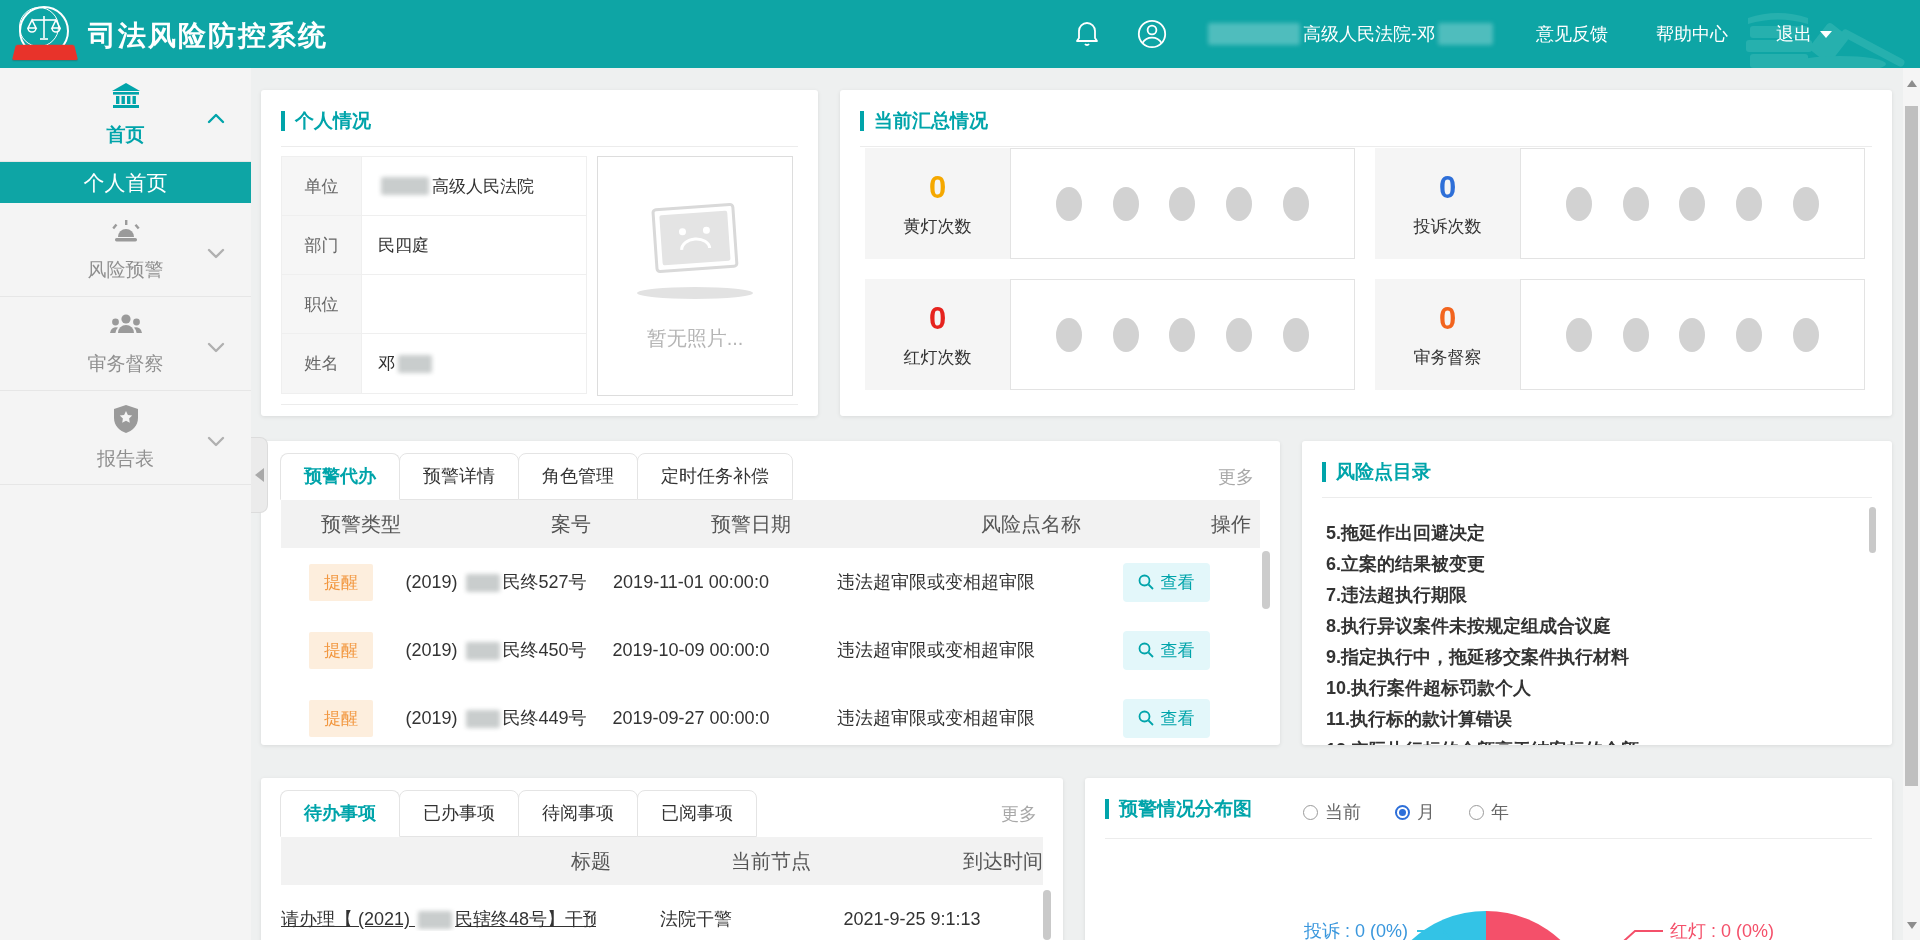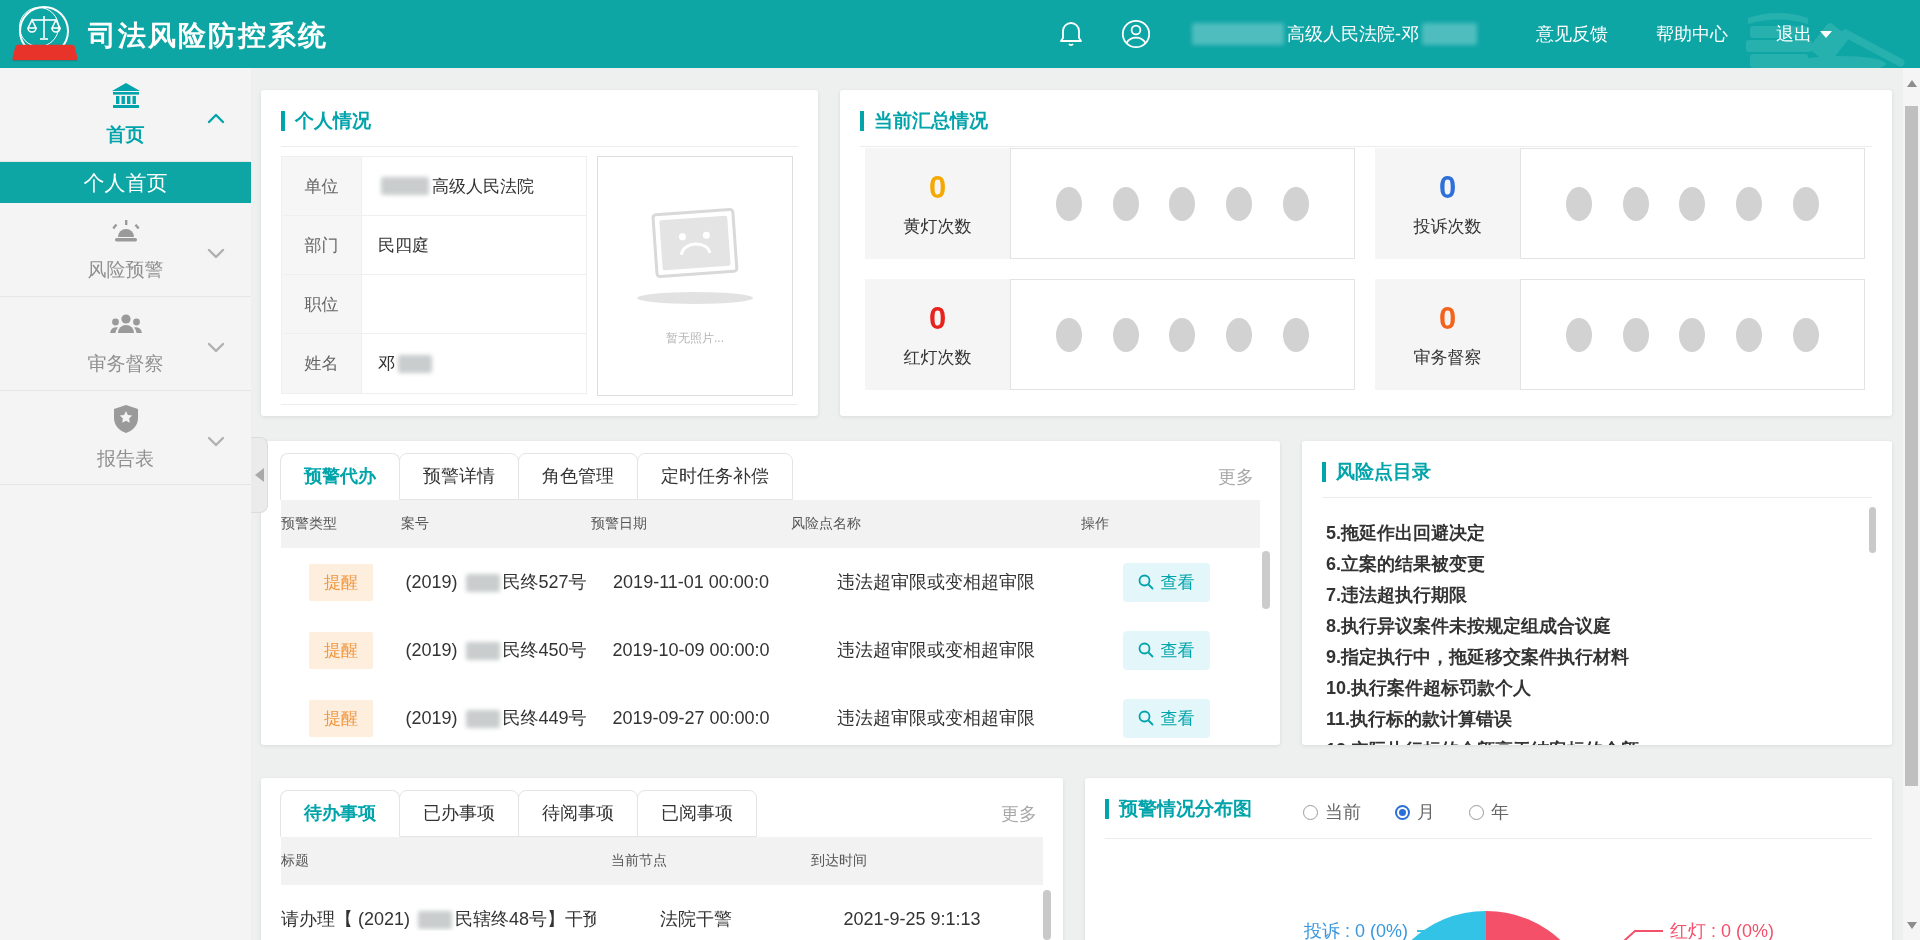--- a/index.html
+++ b/index.html
@@ -50,39 +50,39 @@
   .divider { border-bottom:1px solid #ececec; margin:0 20px; }
 
   #card-personal { left:261px; top:90px; width:557px; height:326px; }
   .pinfo-table { position:absolute; left:20px; top:66px; width:306px; border:1px solid #efefef; }
   .pinfo-row { display:flex; height:59px; border-bottom:1px solid #efefef; }
   .pinfo-row:last-child { border-bottom:none; }
   .pinfo-label { width:80px; background:#f6f6f6; color:#666; font-size:17px; display:flex; align-items:center; justify-content:center; border-right:1px solid #efefef; }
   .pinfo-value { flex:1; display:flex; align-items:center; padding-left:16px; color:#333; font-size:17px; white-space:nowrap; }
   .photo-box { position:absolute; left:336px; top:66px; width:196px; height:240px; border:1px solid #ddd; display:flex; flex-direction:column; align-items:center; justify-content:center; }
   .photo-shadow { width:116px; height:12px; background:#e2e2e2; border-radius:50%; margin-top:6px; }
-  .photo-text { margin-top:26px; color:#b5b5b5; font-size:12px; }
+  .photo-text { margin-top:26px; color:#b5b5b5; font-size:20px; }
   .pinfo-bottomline { position:absolute; left:20px; top:314px; width:517px; border-bottom:1px solid #ececec; }
 
   #card-summary { left:840px; top:90px; width:1052px; height:326px; }
   .stats-grid { position:absolute; left:25px; top:58px; width:1005px; }
   .stat { position:absolute; display:flex; }
   .stat-label { width:145px; height:111px; background:#f5f5f5; display:flex; flex-direction:column; align-items:center; justify-content:center; }
   .stat-num { font-size:31px; font-weight:700; }
   .stat-name { font-size:17px; color:#333; margin-top:9px; }
   .stat-dots { width:345px; height:111px; border:1px solid #e3e3e3; background:#fff; display:flex; align-items:center; justify-content:space-evenly; padding:0 14px; }
   .dot { width:26px; height:34px; background:#d2d2d2; border-radius:50%; }
 
   
   .tabstrip { position:absolute; left:20px; top:12px; display:flex; }
   .tab { height:47px; line-height:45px; padding:0 23px; font-size:18px; color:#333; background:#fff; border:1px solid #e4e4e4; border-radius:8px 8px 0 0; margin-left:-1px; cursor:pointer; white-space:nowrap; }
   .tab.active { color:#00a4aa; font-weight:700; border-bottom-color:#fff; z-index:2; position:relative; }
   .more-link { position:absolute; top:24px; right:26px; color:#a8a8a8; font-size:18px; cursor:pointer; }
   .thead { position:absolute; left:20px; top:59px; height:48px; background:#f2f2f2; display:flex; align-items:center; }
-  .th { text-align:left; color:#555; font-size:14px; }
+  .th { text-align:right; color:#555; font-size:20px; }
   .trow { position:absolute; left:20px; display:flex; align-items:center; height:68px; }
   .td { text-align:center; font-size:18px; color:#333; white-space:nowrap; }
 
   #card-warning { left:261px; top:441px; width:1019px; height:304px; }
   #card-warning .thead { width:979px; }
   .badge-remind { display:inline-block; padding:7px 15px; background:#fdeedd; color:#f2973f; font-size:17px; border-radius:2px;text-align:center; }
   .btn-view { display:inline-flex; align-items:center; gap:7px; padding:8px 15px; background:#e3f7fa; border-radius:4px; color:#00a4aa; font-size:17px; cursor:pointer; }
   .inner-scroll { position:absolute; width:8px; background:#cccccc; border-radius:4px; }
 
   #card-risk { left:1302px; top:441px; width:590px; height:304px; }
@@ -154,21 +154,21 @@
         <circle cx="15" cy="15" r="13.2"></circle>
         <circle cx="15" cy="11" r="4.4"></circle>
         <path d="M5.5 24 a11 11 0 0 1 19 0"></path>
       </svg>
     </div>
     <div class="hdr-account">
       <span class="rd rd-teal w92"></span>
       <span>高级人民法院-邓</span>
       <span class="rd rd-teal w55"></span>
     </div>
-    <span class="hdr-link" style="margin-left:16px;font-family:Liberation Mono, monospace;">意见反馈</span>
+    <span class="hdr-link" style="margin-left:0;font-family:Liberation Mono, monospace;">意见反馈</span>
     <span class="hdr-link">帮助中心</span>
     <span class="hdr-link hdr-logout">
       <span>退出</span>
       <span class="caret-down"></span>
     </span>
   </div>
 </div>
 
 <div class="sidebar" id="sidebar">
     <div class="side-group active">
@@ -443,21 +443,21 @@
       <div class="tab">已阅事项</div>
     </div>
   <div class="more-link">更多</div>
   <div class="thead" id="todo-thead">
       <div class="th" style="width: 330px;">标题</div>
       <div class="th" style="width: 200px;">当前节点</div>
       <div class="th" style="width: 232px;">到达时间</div>
     </div>
   <div id="todo-rows">
       <div class="trow" style="top: 107px;">
-        <div class="td todo-title" style="width: 330px;"><span>请办理【 (2021) </span><span class="rd w34"></span><span>民辖终48号】干预</span></div>
+        <div class="td todo-title" style="width: 330px; text-decoration: underline;"><span>请办理【 (2021) </span><span class="rd w34"></span><span>民辖终48号】干预</span></div>
         <div class="td" style="width: 200px;">法院干警</div>
         <div class="td" style="width: 232px;">2021-9-25 9:1:13</div>
       </div>
     </div>
   <div class="inner-scroll" style="right:12px; top:112px; height:50px; background:#c9c9c9;"></div>
 </div>
 
 <div class="card" id="card-dist">
   <div class="card-title">
     <span class="bar"></span>

